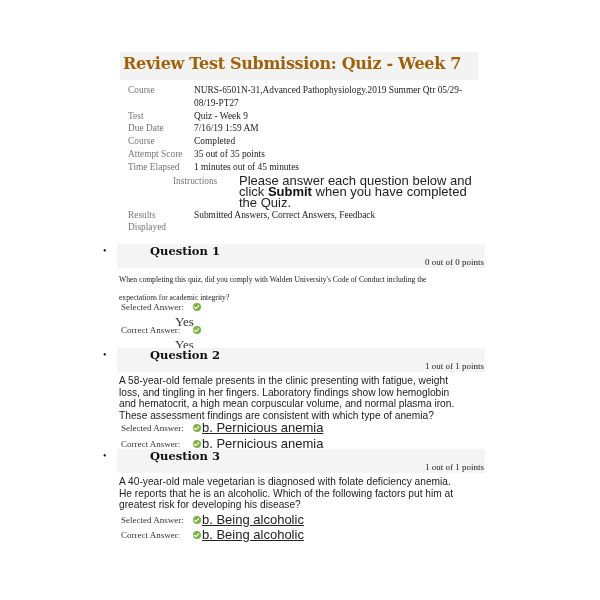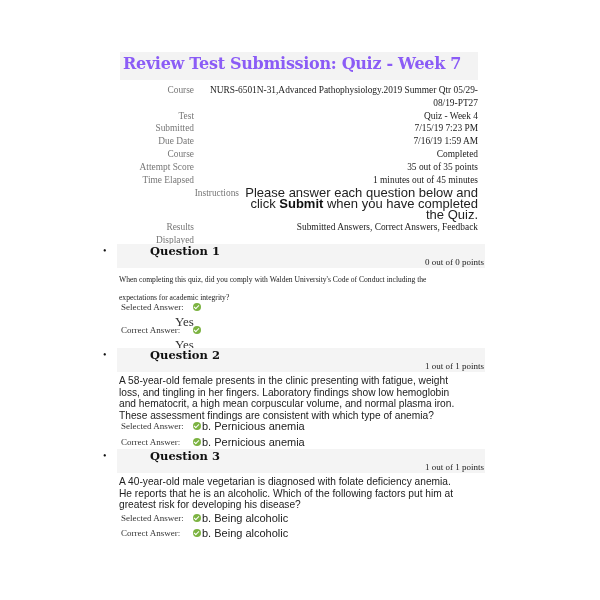--- a/index.html
+++ b/index.html
@@ -5,65 +5,61 @@
     html, body { margin: 0; padding: 0; background: #ffffff; }
     body { width: 600px; height: 600px; position: relative; overflow: hidden;
            font-family: "DejaVu Serif", "Liberation Serif", serif; color: #222; }
     .serif { font-family: "Liberation Serif", "DejaVu Serif", serif; }
     .sans { font-family: "Liberation Sans", "DejaVu Sans", sans-serif; }
 
     .title-bar { position: absolute; left: 120px; top: 52px; width: 358px; height: 28px;
                  background: #f3f3f3; }
     .title { position: absolute; left: 3px; top: 2px; margin: 0;
              font-family: "DejaVu Serif", serif; font-weight: bold; font-size: 16px;
-             color: #8b5cf6; white-space: nowrap; letter-spacing: -0.3px; }
+             color: #a16207; white-space: nowrap; letter-spacing: -0.3px; }
 
     .details { position: absolute; left: 128px; top: 84px; width: 350px; }
-    .drow { display: flex; font-size: 9.4px; line-height: 12.8px; text-align: right; }
+    .drow { display: flex; font-size: 9.4px; line-height: 12.8px; }
     .dlabel { width: 66px; color: #777; flex: none; }
     .dvalue { flex: 1; color: #222; }
     .dvalue.sans { font-size: 13px; line-height: 11px; }
     .dvalue b { font-weight: bold; color: #111; }
 
     .q-head { position: absolute; left: 117px; width: 368px; height: 24px; background: #f4f4f4; }
     .q-bullet { position: absolute; left: -14px; top: 1px; font-size: 10px; color: #111; }
     .q-title { position: absolute; left: 33px; top: 0px; font-weight: bold; font-size: 11.5px;
                font-family: "DejaVu Serif", serif; color: #111; }
     .q-points { position: absolute; right: 1px; top: 13px; font-size: 9px; color: #222; }
     .q-text-serif { position: absolute; left: 119px; width: 340px; font-size: 7.6px; line-height: 18px; color: #222; }
     .q-text-sans { position: absolute; left: 119px; width: 340px; font-size: 10.2px; line-height: 11.5px; color: #222; }
 
     .ans-row { position: absolute; left: 121px; font-size: 9px; color: #333; display: flex; align-items: center; }
     .ans-label { width: 72px; }
     .check { display: inline-block; width: 8px; height: 8px; border-radius: 50%; background: #7cb342;
              position: relative; margin-right: 1px; }
     .check::after { content: ""; position: absolute; left: 2.3px; top: 1.2px; width: 2px; height: 4px;
                     border: solid #fff; border-width: 0 1.4px 1.4px 0; transform: rotate(45deg); }
-    .ans-val-sans { font-size: 11px; color: #222; }
+    .ans-val-sans { font-size: 13px; color: #222; text-decoration: underline; }
     .ans-yes { position: absolute; left: 175px; font-size: 13px; color: #333; }
   </style>
 </head>
 <body>
 
 <div class="title-bar">
   <h1 class="title">Review Test Submission: Quiz - Week 7</h1>
 </div>
 
 <div class="details serif">
   <div class="drow">
     <div class="dlabel">Course</div>
     <div class="dvalue">NURS-6501N-31,Advanced Pathophysiology.2019 Summer Qtr 05/29-08/19-PT27</div>
   </div>
   <div class="drow">
     <div class="dlabel">Test</div>
-    <div class="dvalue">Quiz - Week 4</div>
-  </div>
-  <div class="drow">
-    <div class="dlabel">Submitted</div>
-    <div class="dvalue">7/15/19 7:23 PM</div>
+    <div class="dvalue">Quiz - Week 9</div>
   </div>
   <div class="drow">
     <div class="dlabel">Due Date</div>
     <div class="dvalue">7/16/19 1:59 AM</div>
   </div>
   <div class="drow">
     <div class="dlabel">Course</div>
     <div class="dvalue">Completed</div>
   </div>
   <div class="drow">

